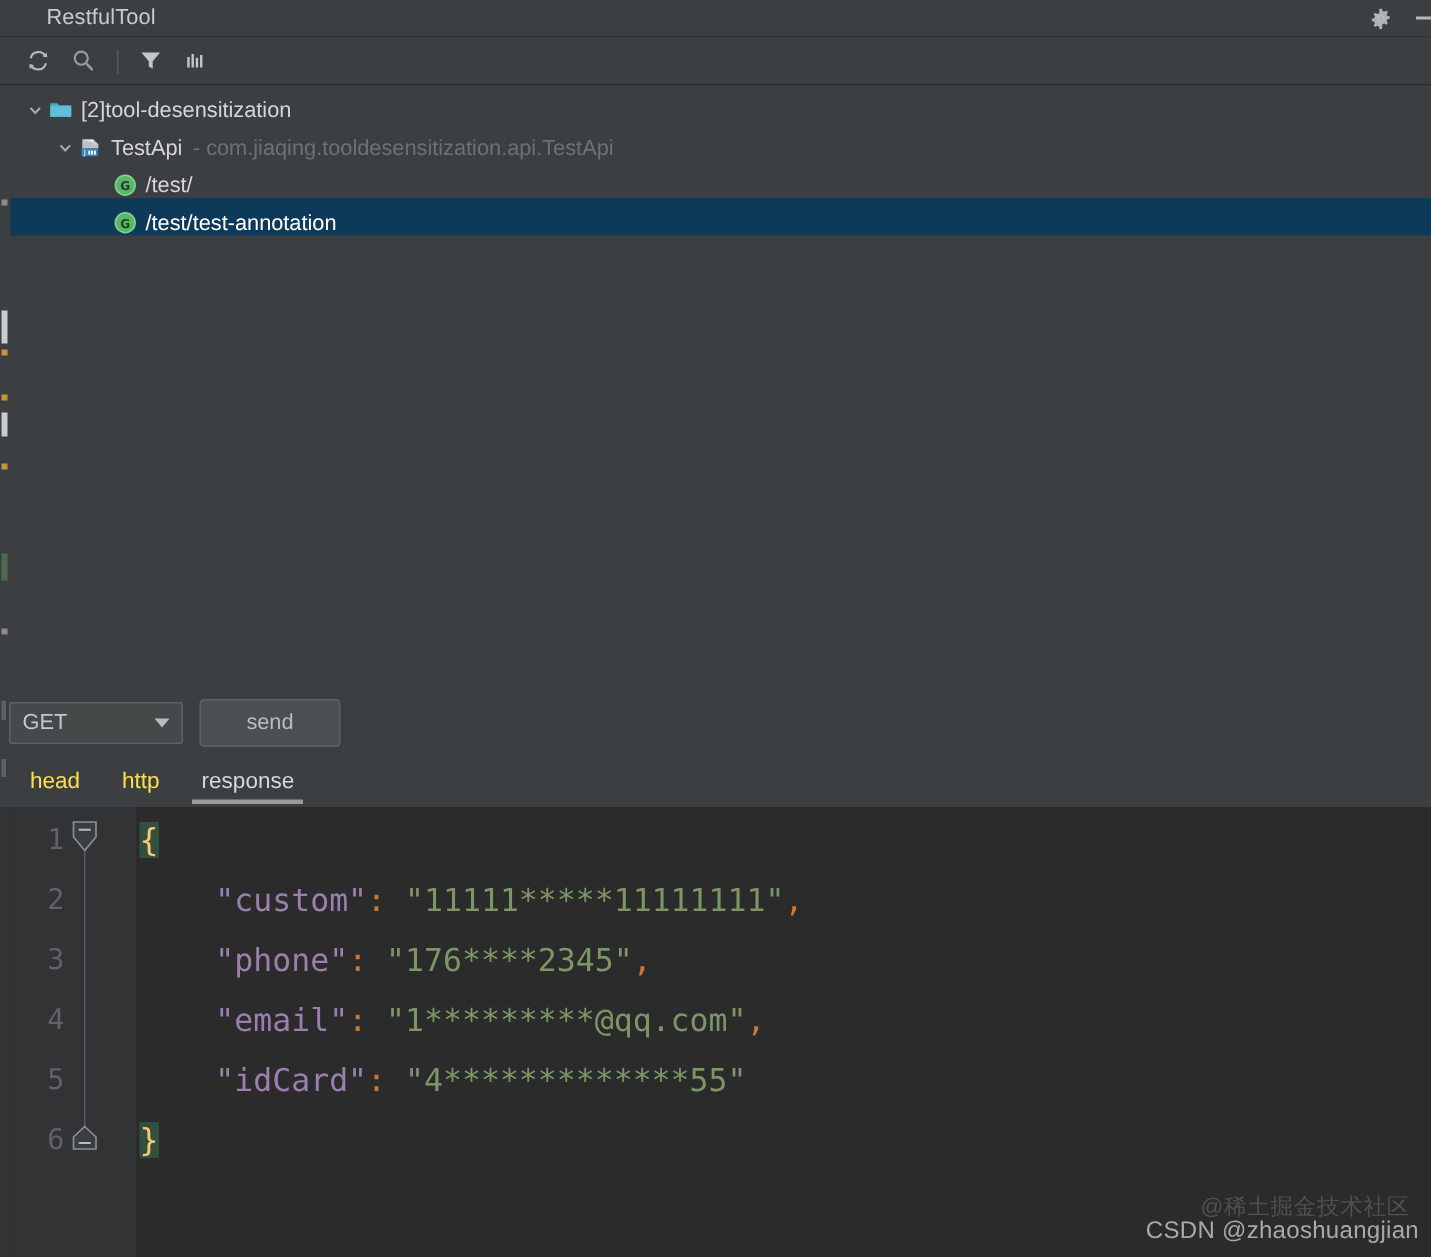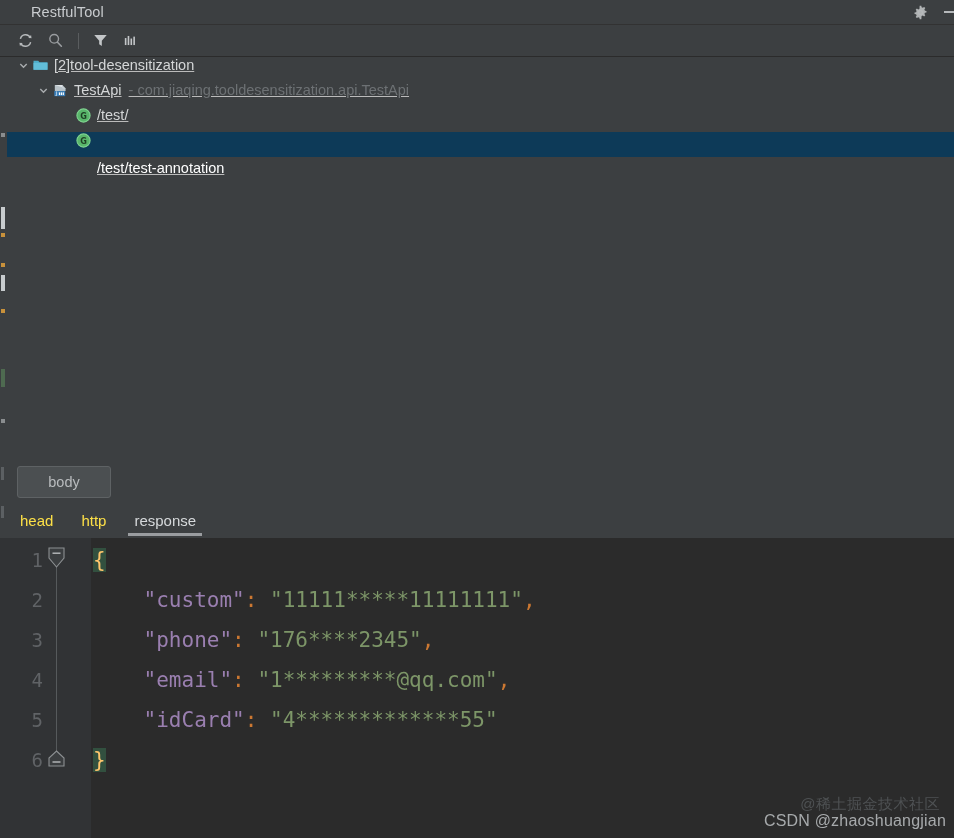--- a/index.html
+++ b/index.html
@@ -98,25 +98,24 @@
     left: 7px; top: 57px;
     width: 947px;
     height: 402px;
     background: #3c3f41;
     overflow: hidden;
     font-size: 14.5px;
   }
   .tree-row {
     height: 25px;
     display: flex;
-    align-items: flex-start;
+    align-items: flex-end;
     padding-left: 6px;
     box-sizing: border-box;
     white-space: nowrap;
-    text-decoration: underline;
   }
   .tree-row.selected {
     background: #0d3a58;
   }
   .tw {
     width: 17px;
     height: 17px;
     display: flex;
     align-items: center;
     justify-content: center;
@@ -450,22 +449,26 @@
         <text x="9" y="12.4" text-anchor="middle" font-family="DejaVu Sans" font-size="8.6" font-weight="bold" fill="#1e3f24">G</text>
       </svg>
     </span>
     <span class="node-label">/test/test-annotation</span>
   </div>
 
 </div>
 
 <div class="req-bar">
   <div class="req-left-tick"></div>
+  <div class="method-select">
+    <span>GET</span>
+    <span class="caret"></span>
+  </div>
   <div class="send-btn">
-    <span>body</span>
+    <span>send</span>
   </div>
 </div>
 
 <div class="tabs-bar">
   <div class="tabs-tick"></div>
   <div class="tab">
     <span>head</span>
   </div>
   <div class="tab">
     <span>http</span>

